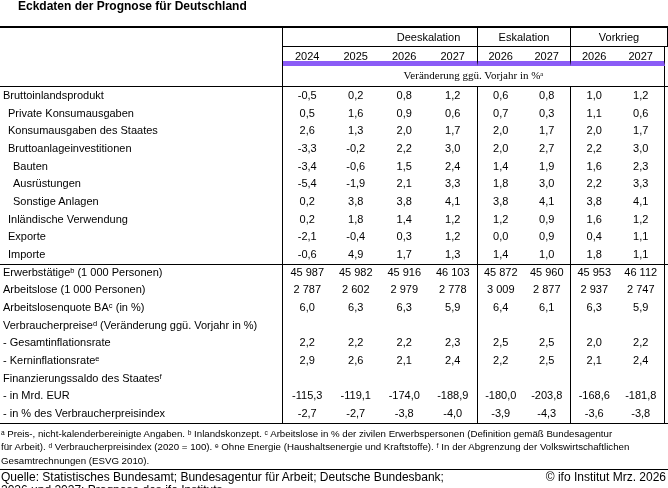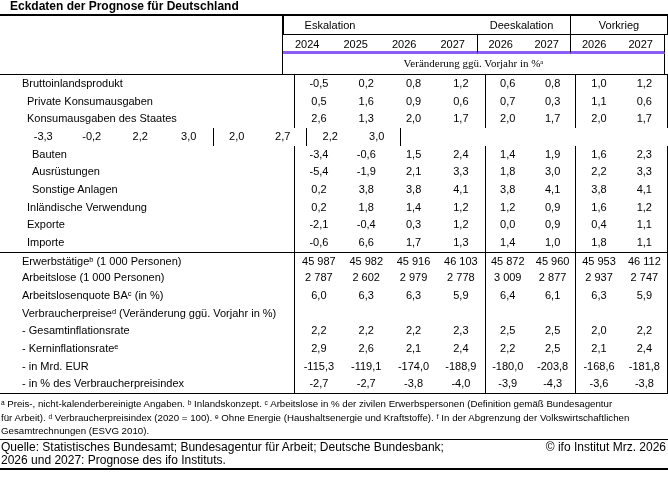--- a/index.html
+++ b/index.html
@@ -3,47 +3,47 @@
 <meta charset="utf-8">
 <style>
   * { margin:0; padding:0; box-sizing:border-box; }
   html,body { background:#fff; }
   .sheet {
     position:relative; width:668px; height:488px; background:#fff; color:#000;
     font-family:"Liberation Sans","DejaVu Sans",sans-serif; font-size:11px;
     overflow:hidden;
   }
   .title {
-    height:16px; line-height:12px; font-weight:bold; font-size:12px;
-    padding-left:10px; border-bottom:2px solid #000; white-space:nowrap;
+    height:28px; line-height:12px; font-weight:bold; font-size:12px;
+    padding-left:18px; border-bottom:2px solid #000; white-space:nowrap;
   }
   .hrow { display:flex; }
   
   .w-lab { width:283px; border-right:1px solid #000; }
   .wA { width:48.5px; }
   .wB { width:46.5px; }
   .wC { width:47.5px; }
   .gb { border-left:1px solid #000; }
   .re { border-right:1px solid #000; }
   
   .scen { height:19px; }
   .scen .g { border-bottom:1px solid #000; line-height:18px; text-align:center; white-space:nowrap; }
   .g1 { width:194px; padding-left:97px; }
   .g2 { width:93px; }
   .g3 { width:98px; }
   
   .yrs { height:19px; }
-  .yrs .y { border-bottom:3px solid #8b5cf6; line-height:18px; text-align:center; }
+  .yrs .y { border-bottom:5px solid #8b5cf6; line-height:18px; text-align:center; }
   
   .unit-row { height:21px; border-bottom:1px solid #000;font-family:Liberation Serif, serif; }
   .unit-cell { width:382px; border-right:1px solid #000; line-height:19px; text-align:center; }
   
   .tbody { border-bottom:1px solid #000; }
-  .r { display:flex; height:17.68px; line-height:17.6px;padding-left:19px; }
-  .r.sep { border-top:1px solid #000; }
+  .r { display:flex; height:17.68px; line-height:17.6px; }
+  .r.sep { border-top:1px solid #000;align-items:center; }
   .c { overflow:visible; white-space:nowrap; }
   .c.lab { width:283px; border-right:1px solid #000; }
   .ind0 { padding-left:3px; }
   .ind1 { padding-left:8px; }
   .ind2 { padding-left:13px; }
   .c.v { text-align:center; }
   
   .footnotes {
     height:46px; border-bottom:1px solid #000; padding:3px 2px 0 1px;
     font-size:9.7px; line-height:13.5px;
@@ -58,22 +58,22 @@
 <body>
 
 <div class="sheet">
 
   <div class="title">Eckdaten der Prognose für Deutschland</div>
 
   <div>
 
     <div class="hrow scen">
       <div class="w-lab"></div>
+      <div class="g g1">Deeskalation</div>
       <div class="g g2 gb">Eskalation</div>
-      <div class="g g1">Deeskalation</div>
       <div class="g g3 gb re">Vorkrieg</div>
     </div>
 
     <div class="hrow yrs">
       <div class="w-lab"></div>
       <div class="y wA">2024</div>
       <div class="y wA">2025</div>
       <div class="y wA">2026</div>
       <div class="y wA">2027</div>
       <div class="y wB gb">2026</div>
@@ -115,20 +115,21 @@
           <div class="c v wA">2,6</div>
           <div class="c v wA">1,3</div>
           <div class="c v wA">2,0</div>
           <div class="c v wA">1,7</div>
           <div class="c v wB gb">2,0</div>
           <div class="c v wB">1,7</div>
           <div class="c v wC gb">2,0</div>
           <div class="c v wC re">1,7</div>
         </div>
         <div class="r">
+          <div class="c lab ind1">Bruttoanlageinvestitionen</div>
           <div class="c v wA">-3,3</div>
           <div class="c v wA">-0,2</div>
           <div class="c v wA">2,2</div>
           <div class="c v wA">3,0</div>
           <div class="c v wB gb">2,0</div>
           <div class="c v wB">2,7</div>
           <div class="c v wC gb">2,2</div>
           <div class="c v wC re">3,0</div>
         </div>
         <div class="r">
@@ -182,21 +183,21 @@
           <div class="c v wA">0,3</div>
           <div class="c v wA">1,2</div>
           <div class="c v wB gb">0,0</div>
           <div class="c v wB">0,9</div>
           <div class="c v wC gb">0,4</div>
           <div class="c v wC re">1,1</div>
         </div>
         <div class="r">
           <div class="c lab ind1">Importe</div>
           <div class="c v wA">-0,6</div>
-          <div class="c v wA">6,6</div>
+          <div class="c v wA">4,9</div>
           <div class="c v wA">1,7</div>
           <div class="c v wA">1,3</div>
           <div class="c v wB gb">1,4</div>
           <div class="c v wB">1,0</div>
           <div class="c v wC gb">1,8</div>
           <div class="c v wC re">1,1</div>
         </div>
         <div class="r sep">
           <div class="c lab ind0">Erwerbstätigeᵇ (1 000 Personen)</div>
           <div class="c v wA">45 987</div>
@@ -257,20 +258,31 @@
           <div class="c v wA">2,9</div>
           <div class="c v wA">2,6</div>
           <div class="c v wA">2,1</div>
           <div class="c v wA">2,4</div>
           <div class="c v wB gb">2,2</div>
           <div class="c v wB">2,5</div>
           <div class="c v wC gb">2,1</div>
           <div class="c v wC re">2,4</div>
         </div>
         <div class="r">
+          <div class="c lab ind0">Finanzierungssaldo des Staatesᶠ</div>
+          <div class="c v wA"></div>
+          <div class="c v wA"></div>
+          <div class="c v wA"></div>
+          <div class="c v wA"></div>
+          <div class="c v wB gb"></div>
+          <div class="c v wB"></div>
+          <div class="c v wC gb"></div>
+          <div class="c v wC re"></div>
+        </div>
+        <div class="r">
           <div class="c lab ind0">- in Mrd. EUR</div>
           <div class="c v wA">-115,3</div>
           <div class="c v wA">-119,1</div>
           <div class="c v wA">-174,0</div>
           <div class="c v wA">-188,9</div>
           <div class="c v wB gb">-180,0</div>
           <div class="c v wB">-203,8</div>
           <div class="c v wC gb">-168,6</div>
           <div class="c v wC re">-181,8</div>
         </div>

